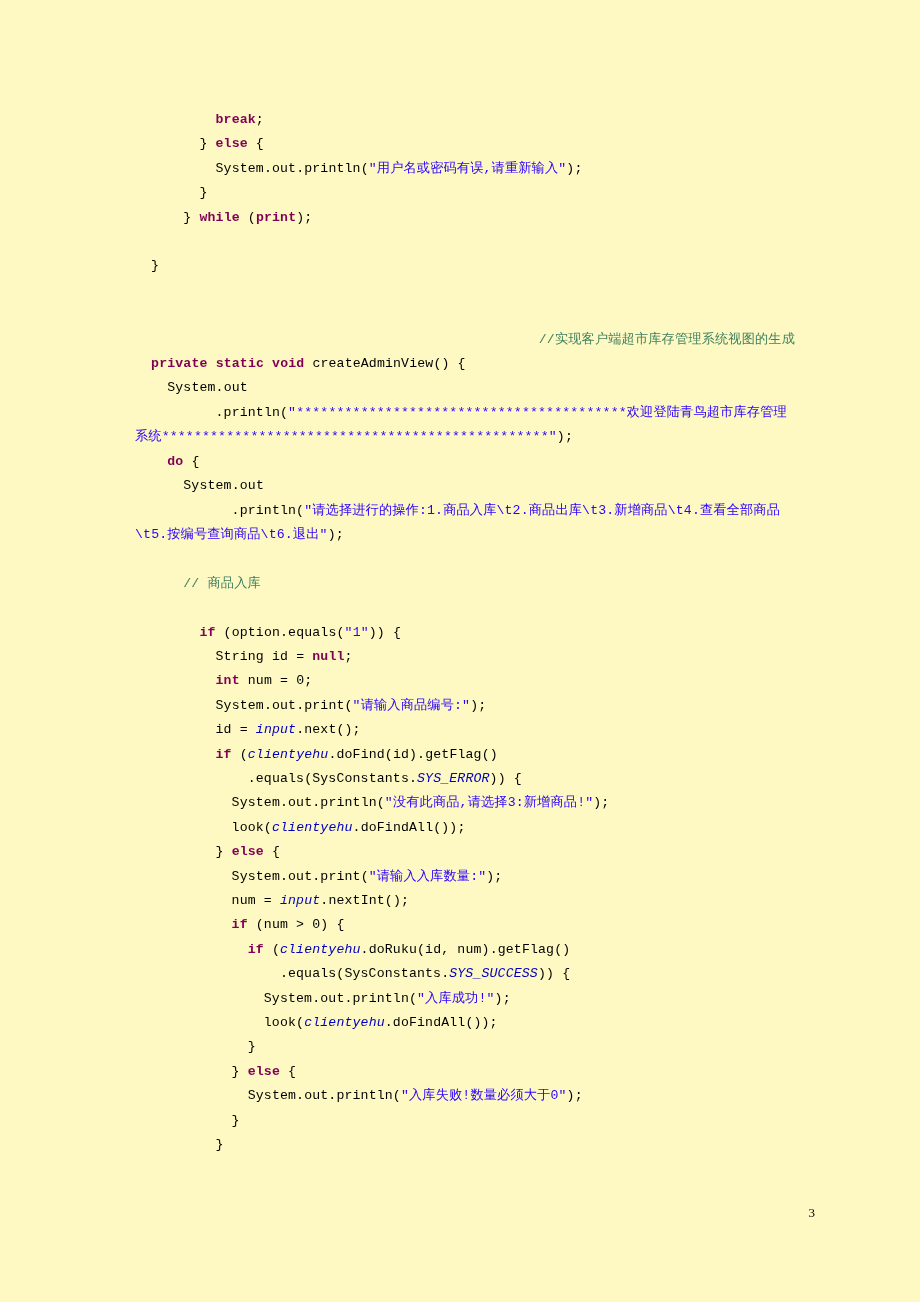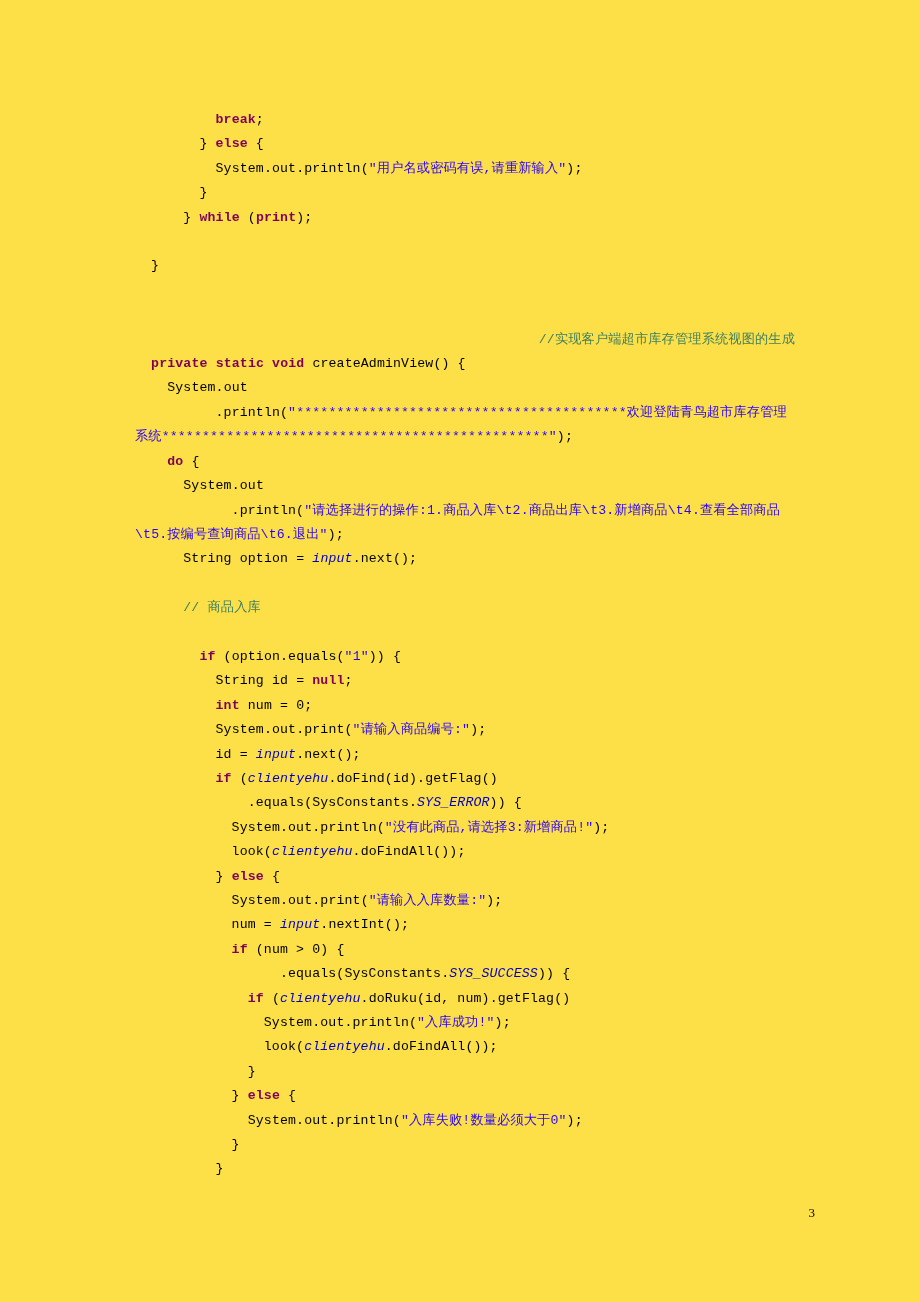--- a/index.html
+++ b/index.html
@@ -14,21 +14,21 @@
     position: relative;
     font-family: "Liberation Mono", "DejaVu Sans Mono", monospace;
     color: #000000;
     overflow: hidden;
   }
   #page {
     position: absolute;
     left: 0; top: 0;
     width: 920px;
     height: 1302px;
-    background: #fde047;
+    background: #fef9c3;
   }
   #code-body {
     position: absolute;
     left: 135px;
     top: 108px;
     width: 660px;
   }
   .code-line {
     font-family: "Liberation Mono", "DejaVu Sans Mono", monospace;
     font-size: 13.2px;
@@ -87,39 +87,38 @@
       <div class="code-line" style="text-indent: 16.1px;"><span class="plain">}</span></div>
       <div class="code-line blank" style="text-indent: 0px;">&nbsp;</div>
       <div class="code-line blank" style="text-indent: 0px;">&nbsp;</div>
       <div class="code-line" style="text-indent: 16.1px; text-align: right;"><span class="cmt">//实现客户端超市库存管理系统视图的生成</span></div>
       <div class="code-line" style="text-indent: 16.1px;"><span class="kw">private</span><span class="plain"> </span><span class="kw">static</span><span class="plain"> </span><span class="kw">void</span><span class="plain"> createAdminView() {</span></div>
       <div class="code-line" style="text-indent: 32.2px;"><span class="plain">System.</span><span class="stc">out</span></div>
       <div class="code-line" style="text-indent: 80.5px;"><span class="plain">.println(</span><span class="str">"*****************************************欢迎登陆青鸟超市库存管理系统************************************************"</span><span class="plain">);</span></div>
       <div class="code-line" style="text-indent: 32.2px;"><span class="kw">do</span><span class="plain"> {</span></div>
       <div class="code-line" style="text-indent: 48.3px;"><span class="plain">System.</span><span class="stc">out</span></div>
       <div class="code-line" style="text-indent: 96.6px;"><span class="plain">.println(</span><span class="str">"请选择进行的操作:1.商品入库\t2.商品出库\t3.新增商品\t4.查看全部商品\t5.按编号查询商品\t6.退出"</span><span class="plain">);</span></div>
-      <div class="code-line" style="text-indent: 48.3px;"><span class="plain">String option = </span><span class="fld">input</span><span class="plain">.next();</span></div>
       <div class="code-line blank" style="text-indent: 0px;">&nbsp;</div>
       <div class="code-line" style="text-indent: 48.3px;"><span class="cmt">// 商品入库</span></div>
       <div class="code-line blank" style="text-indent: 0px;">&nbsp;</div>
       <div class="code-line" style="text-indent: 64.4px;"><span class="kw">if</span><span class="plain"> (option.equals(</span><span class="str">"1"</span><span class="plain">)) {</span></div>
       <div class="code-line" style="text-indent: 80.5px;"><span class="plain">String id = </span><span class="kw">null</span><span class="plain">;</span></div>
       <div class="code-line" style="text-indent: 80.5px;"><span class="kw">int</span><span class="plain"> num = 0;</span></div>
       <div class="code-line" style="text-indent: 80.5px;"><span class="plain">System.</span><span class="stc">out</span><span class="plain">.print(</span><span class="str">"请输入商品编号:"</span><span class="plain">);</span></div>
       <div class="code-line" style="text-indent: 80.5px;"><span class="plain">id = </span><span class="fld">input</span><span class="plain">.next();</span></div>
       <div class="code-line" style="text-indent: 80.5px;"><span class="kw">if</span><span class="plain"> (</span><span class="fld">clientyehu</span><span class="plain">.doFind(id).getFlag()</span></div>
       <div class="code-line" style="text-indent: 112.7px;"><span class="plain">.equals(SysConstants.</span><span class="fld">SYS_ERROR</span><span class="plain">)) {</span></div>
       <div class="code-line" style="text-indent: 96.6px;"><span class="plain">System.</span><span class="stc">out</span><span class="plain">.println(</span><span class="str">"没有此商品,请选择3:新增商品!"</span><span class="plain">);</span></div>
       <div class="code-line" style="text-indent: 96.6px;"><span class="stc">look</span><span class="plain">(</span><span class="fld">clientyehu</span><span class="plain">.doFindAll());</span></div>
       <div class="code-line" style="text-indent: 80.5px;"><span class="plain">} </span><span class="kw">else</span><span class="plain"> {</span></div>
       <div class="code-line" style="text-indent: 96.6px;"><span class="plain">System.</span><span class="stc">out</span><span class="plain">.print(</span><span class="str">"请输入入库数量:"</span><span class="plain">);</span></div>
       <div class="code-line" style="text-indent: 96.6px;"><span class="plain">num = </span><span class="fld">input</span><span class="plain">.nextInt();</span></div>
       <div class="code-line" style="text-indent: 96.6px; font-family: Liberation Mono, monospace;"><span class="kw">if</span><span class="plain"> (num &gt; 0) {</span></div>
+      <div class="code-line" style="text-indent: 112.7px;"><span class="kw">if</span><span class="plain"> (</span><span class="fld">clientyehu</span><span class="plain">.doRuku(id, num).getFlag()</span></div>
       <div class="code-line" style="text-indent: 144.9px;"><span class="plain">.equals(SysConstants.</span><span class="fld">SYS_SUCCESS</span><span class="plain">)) {</span></div>
-      <div class="code-line" style="text-indent: 112.7px;"><span class="kw">if</span><span class="plain"> (</span><span class="fld">clientyehu</span><span class="plain">.doRuku(id, num).getFlag()</span></div>
       <div class="code-line" style="text-indent: 128.8px;"><span class="plain">System.</span><span class="stc">out</span><span class="plain">.println(</span><span class="str">"入库成功!"</span><span class="plain">);</span></div>
       <div class="code-line" style="text-indent: 128.8px;"><span class="stc">look</span><span class="plain">(</span><span class="fld">clientyehu</span><span class="plain">.doFindAll());</span></div>
       <div class="code-line" style="text-indent: 112.7px;"><span class="plain">}</span></div>
       <div class="code-line" style="text-indent: 96.6px;"><span class="plain">} </span><span class="kw">else</span><span class="plain"> {</span></div>
       <div class="code-line" style="text-indent: 112.7px;"><span class="plain">System.</span><span class="stc">out</span><span class="plain">.println(</span><span class="str">"入库失败!数量必须大于0"</span><span class="plain">);</span></div>
       <div class="code-line" style="text-indent: 96.6px;"><span class="plain">}</span></div>
       <div class="code-line" style="text-indent: 80.5px;"><span class="plain">}</span></div>
     </div>
 
   <div id="page-number">3</div>

